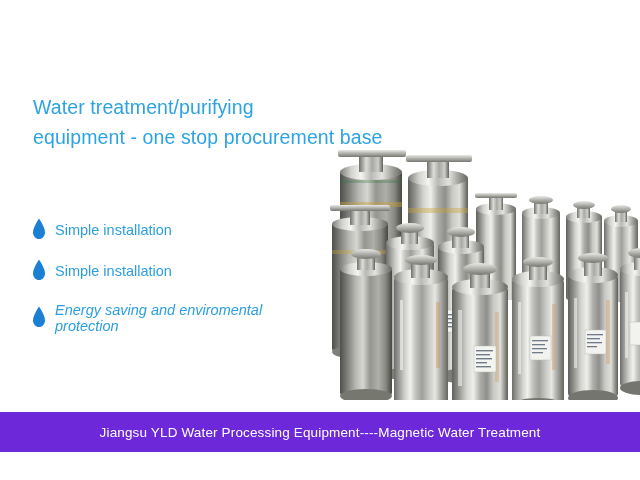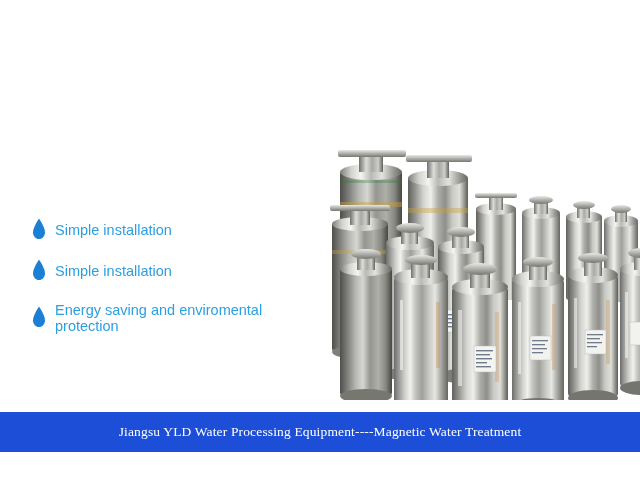--- a/index.html
+++ b/index.html
@@ -55,58 +55,62 @@
     display: block;
   }
   .bullet-text {
     color: #2C9FE2;
     font-size: 14.5px;
     line-height: 15.5px;
     padding-top: 3px;
   }
   .bullet-text.two-line {
     max-width: 258px;
+    font-style: italic;
   }
 
   
   #product-photo {
     position: absolute;
     left: 326px;
     top: 150px;
     width: 314px;
     height: 250px;
     overflow: hidden;
   }
   #product-photo svg { display: block; }
 
   
   #footer-bar {
     position: absolute;
     left: 0;
     top: 412px;
     width: 640px;
     height: 40px;
-    background: #1d4ed8;
+    background: #6d28d9;
     display: flex;
     align-items: center;
     justify-content: center;
-    font-family: Liberation Serif, serif;
   }
   #footer-text {
     color: #ffffff;
     font-size: 13.5px;
     letter-spacing: 0.15px;
     white-space: nowrap;
   }
 </style>
 </head>
 <body>
 
 <div id="slide">
 
+  <div id="title-block">
+    <div class="title-line">Water treatment/purifying</div>
+    <div class="title-line">equipment - one stop procurement base</div>
+  </div>
 
   <div id="bullet-list">
 
     <div class="bullet-row">
       <svg class="drop-icon" viewBox="0 0 14 22">
         <path d="M7 0.5 C7 0.5 1 9.5 1 14.2 C1 18.0 3.7 21.0 7 21.0 C10.3 21.0 13 18.0 13 14.2 C13 9.5 7 0.5 7 0.5 Z" fill="#1B7FD4"></path>
       </svg>
       <div class="bullet-text">Simple installation</div>
     </div>
 

